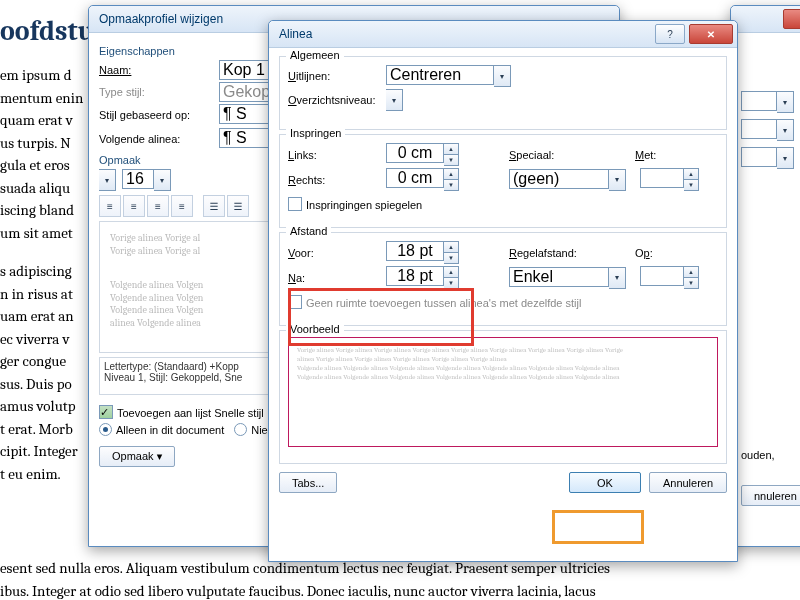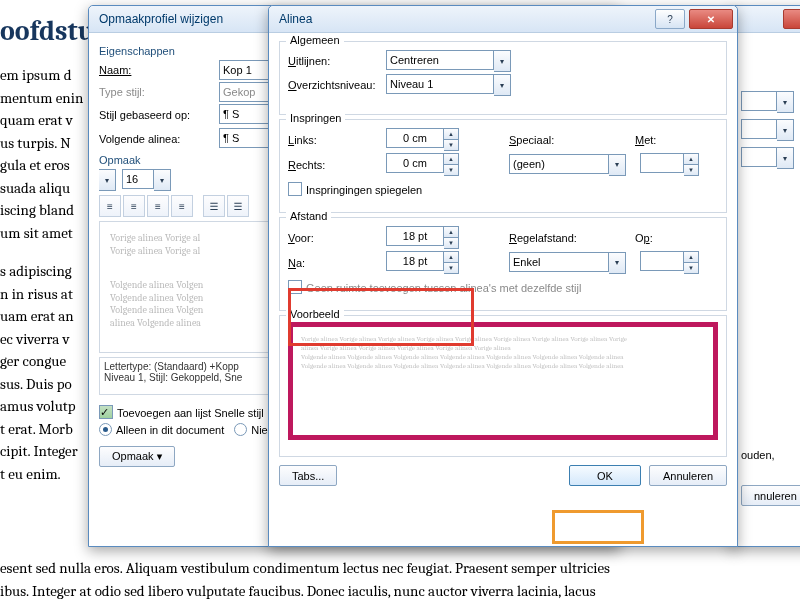--- a/index.html
+++ b/index.html
@@ -10,21 +10,21 @@
   .win{position:absolute;background:#fff;border:1px solid #5a8bbf;border-radius:5px 5px 0 0;box-shadow:0 4px 14px rgba(0,0,0,.35)}
   .titlebar{height:26px;background:linear-gradient(#eef4fb,#d7e5f5);border-bottom:1px solid #b9cde2;border-radius:5px 5px 0 0;display:flex;align-items:center;padding:0 4px 0 10px;font-size:12px;color:#003a6b}
   .tb-spacer{flex:1}
   .tb-btn{width:28px;height:18px;margin-left:4px;border:1px solid #8aa8c8;border-radius:2px;background:linear-gradient(#fefefe,#d6e4f4);display:flex;align-items:center;justify-content:center;font-size:10px;color:#2b3f55}
   .tb-close{width:42px;background:linear-gradient(#e98a82,#c9463a);color:#fff;border-color:#a83b30;font-weight:bold}
   .win-body{padding:8px 10px 10px 10px;font-size:11px;color:#000}
   .section-label{color:#1f4e79;margin:4px 0 3px 0}
   .row{display:flex;align-items:center;margin:2px 0}
   .lab{width:120px}
   .lab2{width:98px}
-  .inp{border:1px solid #7a99b8;background:#fff;height:18px;padding:0 3px;font-size:11px}
+  .inp{border:1px solid #7a99b8;background:#fff;height:18px;padding:0 3px;font-size:16px}
   .combo{display:flex}
   .combo .inp{width:140px}
   .combo .cbtn{width:16px;height:20px;border:1px solid #7a99b8;border-left:0;background:linear-gradient(#fbfcfe,#dfe9f5);display:flex;align-items:center;justify-content:center;font-size:8px;color:#2b3f55}
   .spin{display:flex}
   .spin .inp{width:50px;text-align:center}
   .spin .sbtns{display:flex;flex-direction:column}
   .spin .sb{width:14px;height:10px;border:1px solid #7a99b8;border-left:0;background:linear-gradient(#fbfcfe,#dfe9f5);font-size:6px;display:flex;align-items:center;justify-content:center;color:#2b3f55}
   .spin .sb+.sb{border-top:0}
   .group{border:1px solid #cfd8e3;margin:0 0 4px 0;padding:6px 8px 16px 8px;position:relative}
   .group>legend,.group>.legend{position:absolute;top:-8px;left:6px;background:#fff;padding:0 4px;color:#000}
@@ -33,21 +33,21 @@
   .tabbar{display:flex;border-bottom:1px solid #b7c5d6;margin-bottom:6px}
   .tab{padding:3px 10px;border:1px solid #b7c5d6;border-bottom:none;background:linear-gradient(#f4f7fb,#e5ecf5);margin-right:2px;border-radius:3px 3px 0 0;color:#1f4e79}
   .tab.active{background:#fff;border-bottom:1px solid #fff;position:relative;top:1px}
   .chk{display:flex;align-items:flex-end;gap:4px}
   .chkbox{width:12px;height:12px;border:1px solid #7a99b8;background:#fff;display:inline-block}
   .radio{width:11px;height:11px;border:1px solid #7a99b8;border-radius:50%;display:inline-flex;align-items:center;justify-content:center}
   .radio .dot{width:5px;height:5px;border-radius:50%;background:#2b5b8b}
   .toolbar{display:flex;gap:2px;margin:4px 0}
   .tbicon{width:20px;height:20px;border:1px solid #c3d0e0;background:linear-gradient(#fdfdfe,#eef3fa);display:flex;align-items:center;justify-content:center;font-size:10px;color:#2b3f55}
   .preview{border:1px solid #cfd8e3;background:#fff;height:110px;padding:10px;color:#bcbcbc;font-family:Cambria,serif;font-size:10px;line-height:1.25}
-  .preview2{border:5px solid #be185d;background:#fff;height:92px;padding:8px;color:#c4c4c4;font-family:Cambria,serif;font-size:7px;line-height:1.3}
+  .preview2{border:1px solid #be185d;background:#fff;height:92px;padding:8px;color:#c4c4c4;font-family:Cambria,serif;font-size:7px;line-height:1.3}
   .hl-red{position:absolute;border:3px solid #e03b2f;pointer-events:none}
   .hl-org{position:absolute;border:3px solid #ef9a2e;pointer-events:none}
   .underline-key{text-decoration:underline}
   .small-desc{border:1px solid #cfd8e3;background:#fff;height:30px;padding:3px 4px;font-size:10px;color:#333;overflow:hidden}
 </style>
 </head>
 <body>
 
 <div class="doc-bg">
   <h1>oofdstu</h1>
@@ -181,42 +181,41 @@
           <span>Nie</span>
         </label>
     </div>
 
     <div style="margin-top:10px">
       <button class="btn"><span>Opmaak</span> ▾</button>
     </div>
   </div>
 </div>
 
-<div class="win" style="left:268px;top:5px;width:468px;height:540px">
+<div class="win" style="left:268px;top:20px;width:468px;height:540px">
   <div class="titlebar">
     <span>Alinea</span>
     <div class="tb-spacer"></div>
     <div class="tb-btn">?</div>
     <div class="tb-btn tb-close">✕</div>
   </div>
   <div class="win-body">
 
     <div class="group">
       <span class="legend">Algemeen</span>
       <div class="row">
         <div class="lab2"><span><span class="underline-key">U</span>itlijnen:</span></div>
         <div class="combo">
             <input class="inp" style="width: 100px;" value="Centreren">
             <div class="cbtn">▾</div>
           </div>
       </div>
       <div class="row">
         <div class="lab2"><span class="underline-key">O</span>verzichtsniveau:</div>
         <div class="combo">
-            <input class="inp" style="width: 100px;" value="Niveau 1">
             <div class="cbtn">▾</div>
           </div>
       </div>
     </div>
 
     <div class="group">
       <span class="legend">Inspringen</span>
       <div class="row">
         <div class="lab2"><span class="underline-key">L</span>inks:</div>
         <div class="spin">

